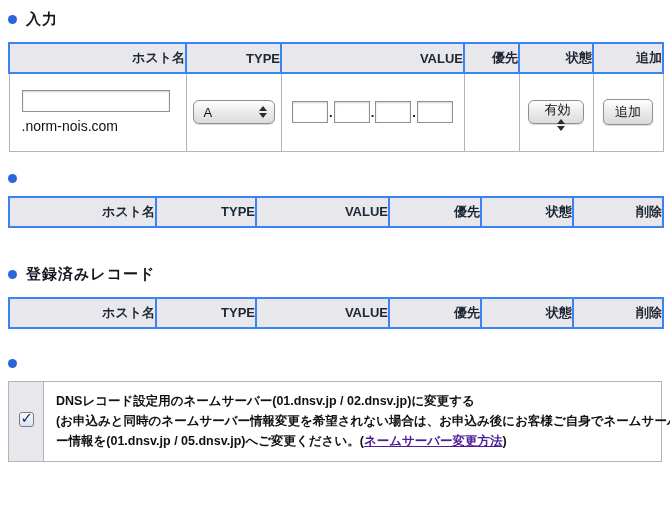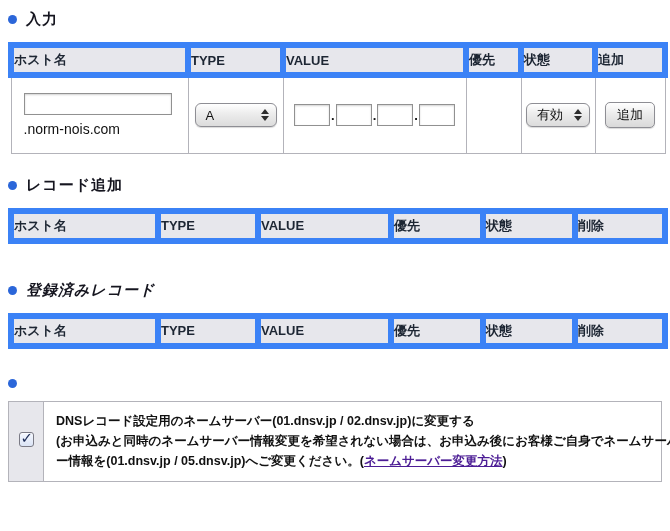--- a/index.html
+++ b/index.html
@@ -18,37 +18,37 @@
     font-size: 15px; font-weight: bold; color: #15151f;
     letter-spacing: 1px;
     margin-bottom: 13px;
   }
   .bullet {
     width: 9px; height: 9px; border-radius: 50%;
     background: #2b66d9;
     margin-right: 9px; flex: 0 0 auto;
   }
   .mt-a { margin-top: 22px; }
-  .mt-b { margin-top: 37px; font-style: italic; }
+  .mt-b { margin-top: 37px; }
   .mt-c { margin-top: 30px; }
 
   
   table.grid {
     width: 654px;
     border-collapse: collapse;
     table-layout: fixed;
     border: 1px solid #8f8f96;
     font-size: 13px;
   }
   table.grid th {
     background: #e7e7ec;
-    border: 6px solid #3b82f6;
+    border: 2px solid #3b82f6;
     height: 30px;
     font-size: 13px; font-weight: bold; color: #1d2633;
-    text-align: left; vertical-align: middle;
+    text-align: right; vertical-align: middle;
   }
   table.grid td {
     border: 1px solid #b3b3ba;
     background: #ffffff;
     vertical-align: middle;
     text-align: center;
   }
   tr.input-row td { height: 78px; }
 
   
@@ -72,21 +72,21 @@
     height: 24px;
     border: 1px solid #8e8e94;
     border-radius: 6px;
     background: linear-gradient(#ffffff, #ececec 45%, #dcdcdc);
     box-shadow: 0 1px 1px rgba(0,0,0,0.15);
     font-size: 13px; color: #111;
     padding: 0 7px 0 10px;
     cursor: default;
   }
   .popup-type { width: 82px; }
-  .popup-status { width: 64px; }
+  .popup-status { width: 56px; flex-direction: column; }
   .spin { display: inline-flex; flex-direction: column; row-gap: 2px; margin-left: 6px; }
   .spin .up    { width: 0; height: 0; border-left: 4px solid transparent; border-right: 4px solid transparent; border-bottom: 5px solid #2d2d2d; }
   .spin .down  { width: 0; height: 0; border-left: 4px solid transparent; border-right: 4px solid transparent; border-top: 5px solid #2d2d2d; }
 
   .btn {
     display: inline-block;
     border: 1px solid #8e8e94;
     border-radius: 5px;
     background: linear-gradient(#ffffff, #ececec 45%, #d9d9d9);
     box-shadow: 0 1px 1px rgba(0,0,0,0.15);
@@ -173,21 +173,20 @@
     </td>
     <td>
       <button class="btn">追加</button>
     </td>
   </tr>
 </tbody>
   </table>
 
 <div class="section-title mt-a">
   <span class="bullet"></span>
-  <span>レコード追加</span>
 </div>
 
 <table class="grid">
   <colgroup>
     <col style="width:147px">
       <col style="width:100px">
       <col style="width:133px">
     <col style="width:92px">
       <col style="width:92px">
       <col style="width:90px">

